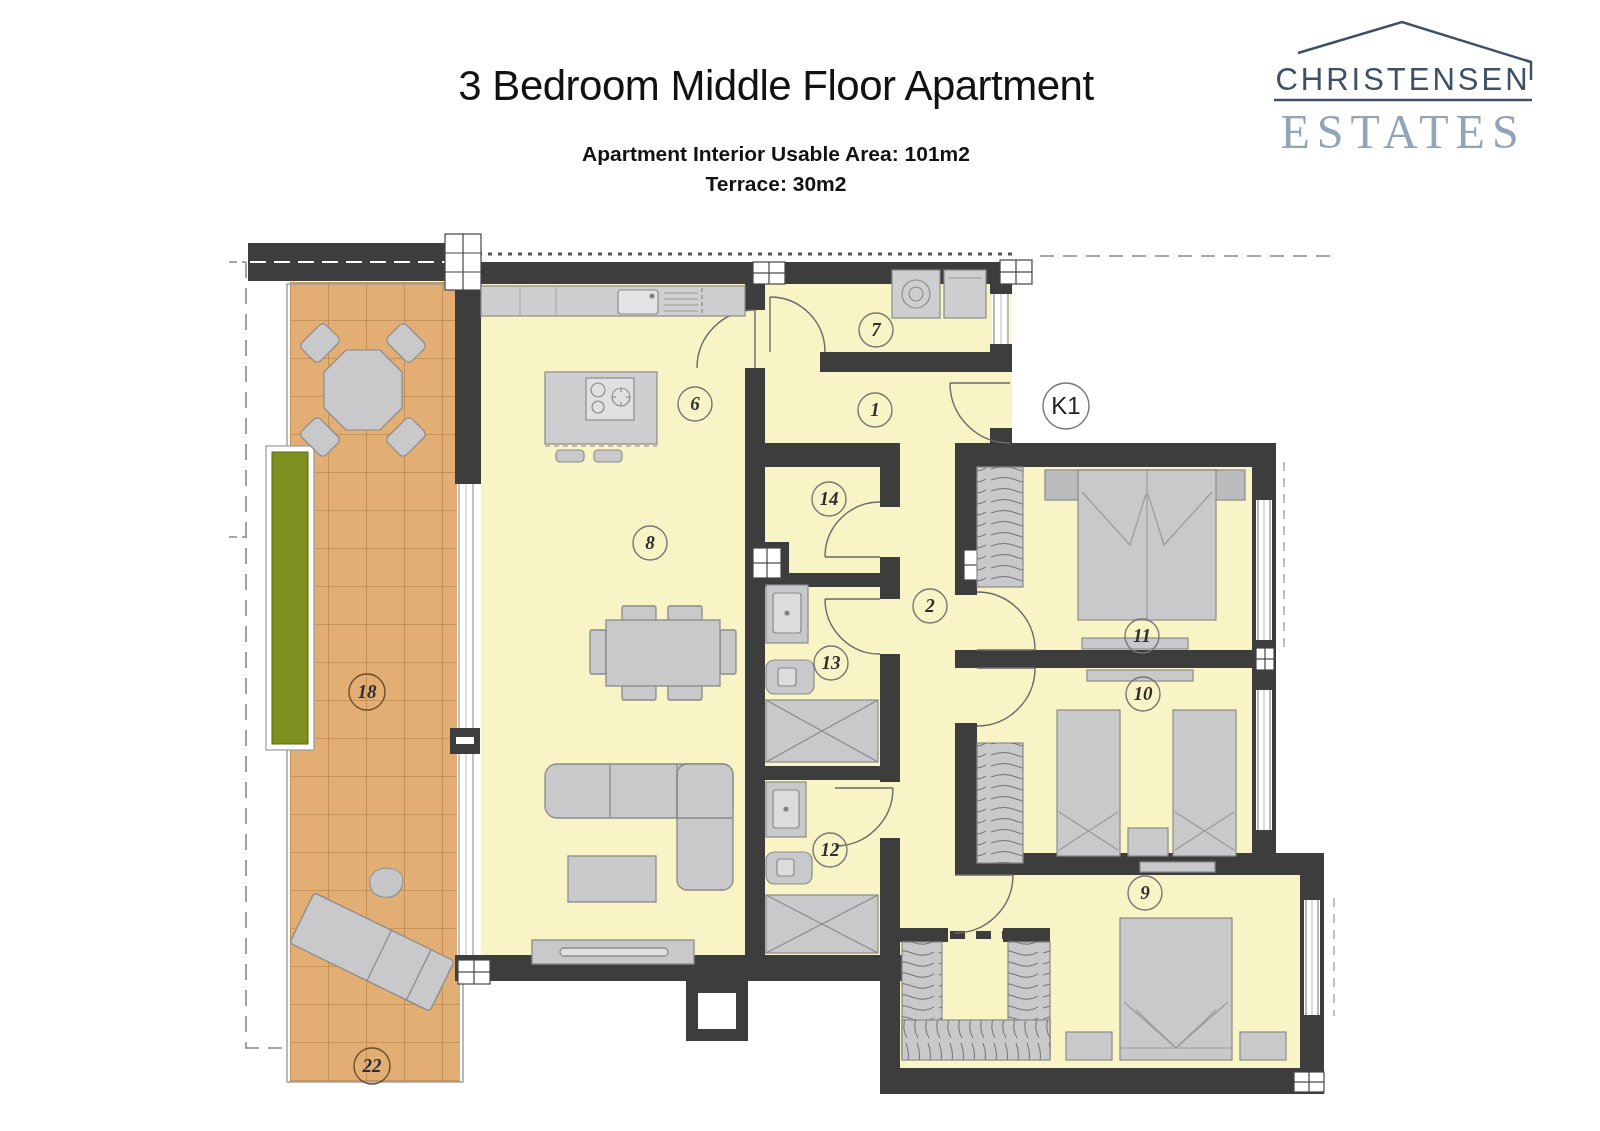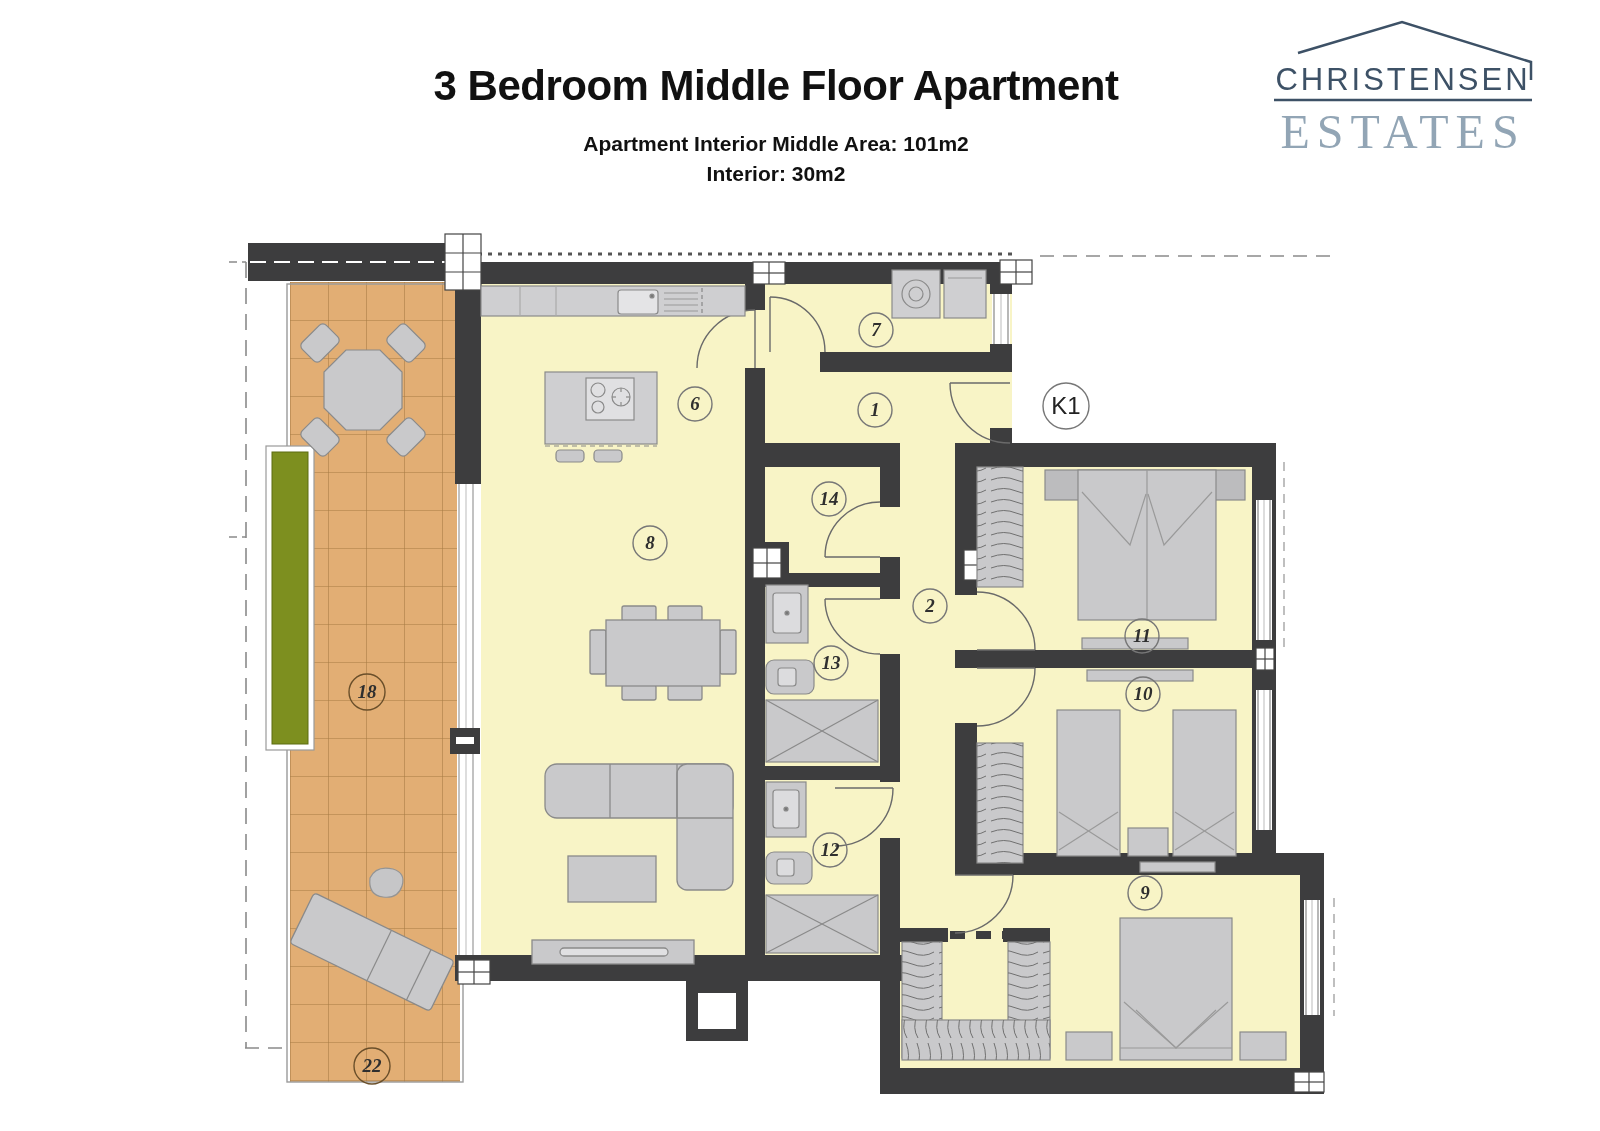--- a/index.html
+++ b/index.html
@@ -1,35 +1,35 @@
 <!DOCTYPE html>
 <html><head>
 <meta charset="utf-8">
 <style>
   html,body{margin:0;padding:0;background:#ffffff;}
   body{width:1600px;height:1131px;position:relative;overflow:hidden;
        font-family:"Liberation Sans",sans-serif;}
   .header{position:absolute;left:0;top:62px;width:1552px;text-align:center;color:#111;}
-  .title{font-size:42px;font-weight:bold;letter-spacing:-0.5px;margin:0 0 22px 0;}
+  .title{font-size:42px;font-weight:normal;letter-spacing:-0.5px;margin:0 0 32px 0;}
   .sub{font-size:21px;font-weight:bold;margin:6px 0;}
   .logo{position:absolute;left:1236px;top:8px;width:300px;height:160px;}
   svg text{user-select:none;}
   .roomnum{font-family:"Liberation Serif",serif;font-style:italic;font-weight:bold;
            font-size:19px;fill:#2f2f2f;}
   .unitlbl{font-family:"Liberation Sans",sans-serif;font-size:24px;fill:#222;}
   .logo-top{font-family:"Liberation Sans",sans-serif;font-size:31px;letter-spacing:3px;}
   .logo-bottom{font-family:"Liberation Serif",serif;font-size:48px;letter-spacing:7px;}
 </style>
 </head>
 <body>
 
 <div class="header">
   <div class="title">3 Bedroom Middle Floor Apartment</div>
-  <div class="sub">Apartment Interior Middle Area: 101m2</div>
-  <div class="sub">Interior: 30m2</div>
+  <div class="sub">Apartment Interior Usable Area: 101m2</div>
+  <div class="sub">Terrace: 30m2</div>
 </div>
 
 <div class="logo">
   <svg width="300" height="160" viewBox="0 0 300 160">
     <path d="M62 45 L166 14 L295 54 L295 72" fill="none" stroke="#3d5166" stroke-width="2.5"></path>
     <text x="167" y="82" text-anchor="middle" class="logo-top" fill="#3d5166">CHRISTENSEN</text>
     <line x1="38" y1="92" x2="296" y2="92" stroke="#3d5166" stroke-width="2.5"></line>
     <text x="167" y="140" text-anchor="middle" class="logo-bottom" fill="#92a5b5">ESTATES</text>
   </svg>
 </div>

